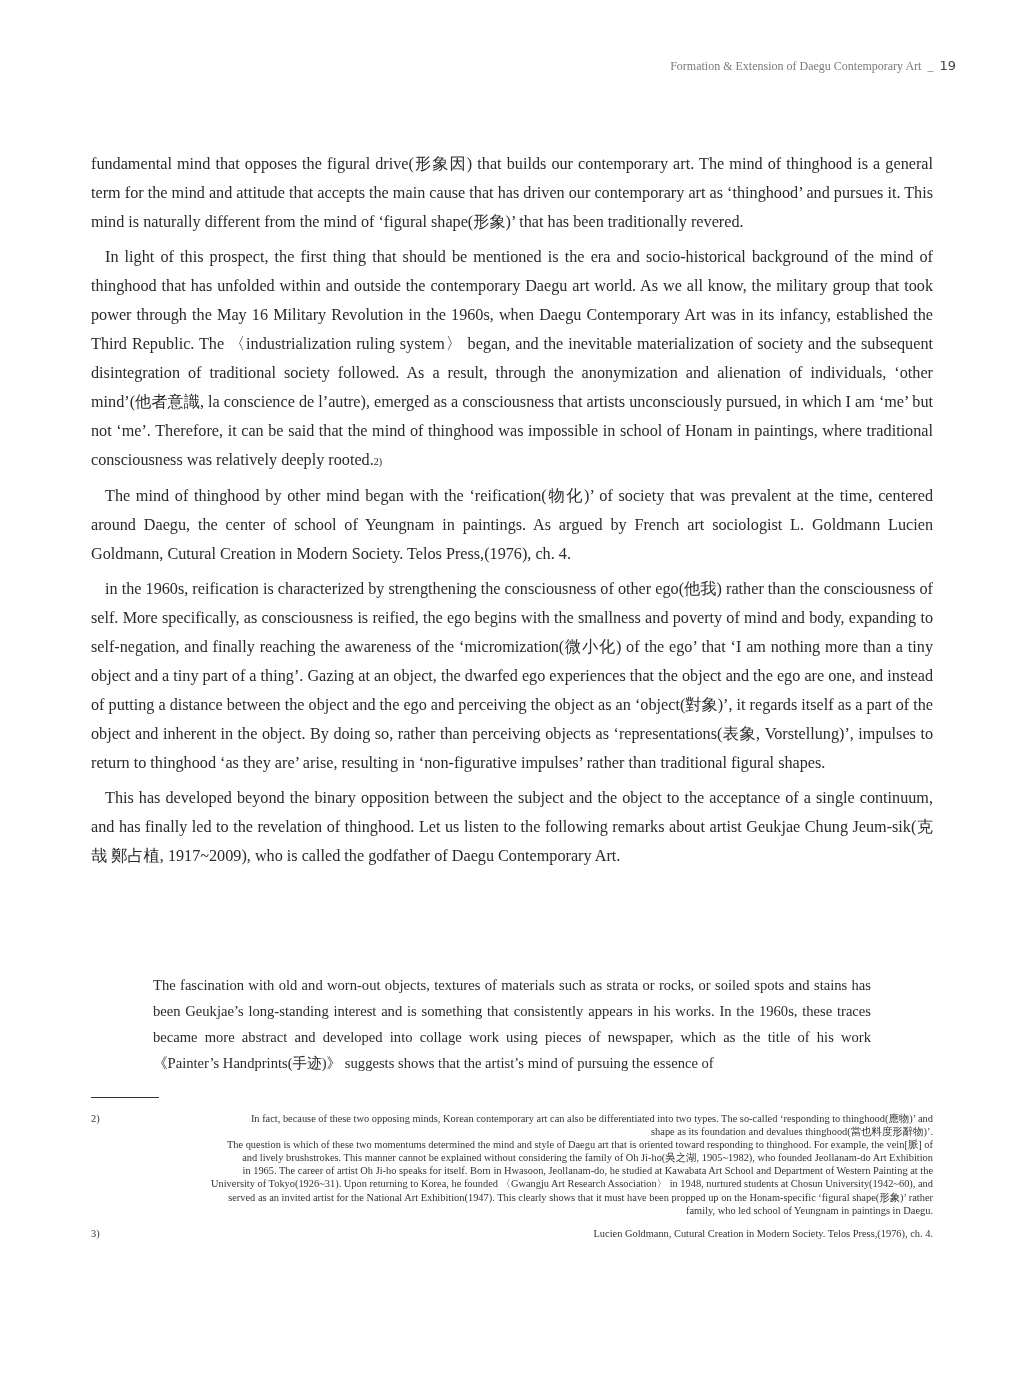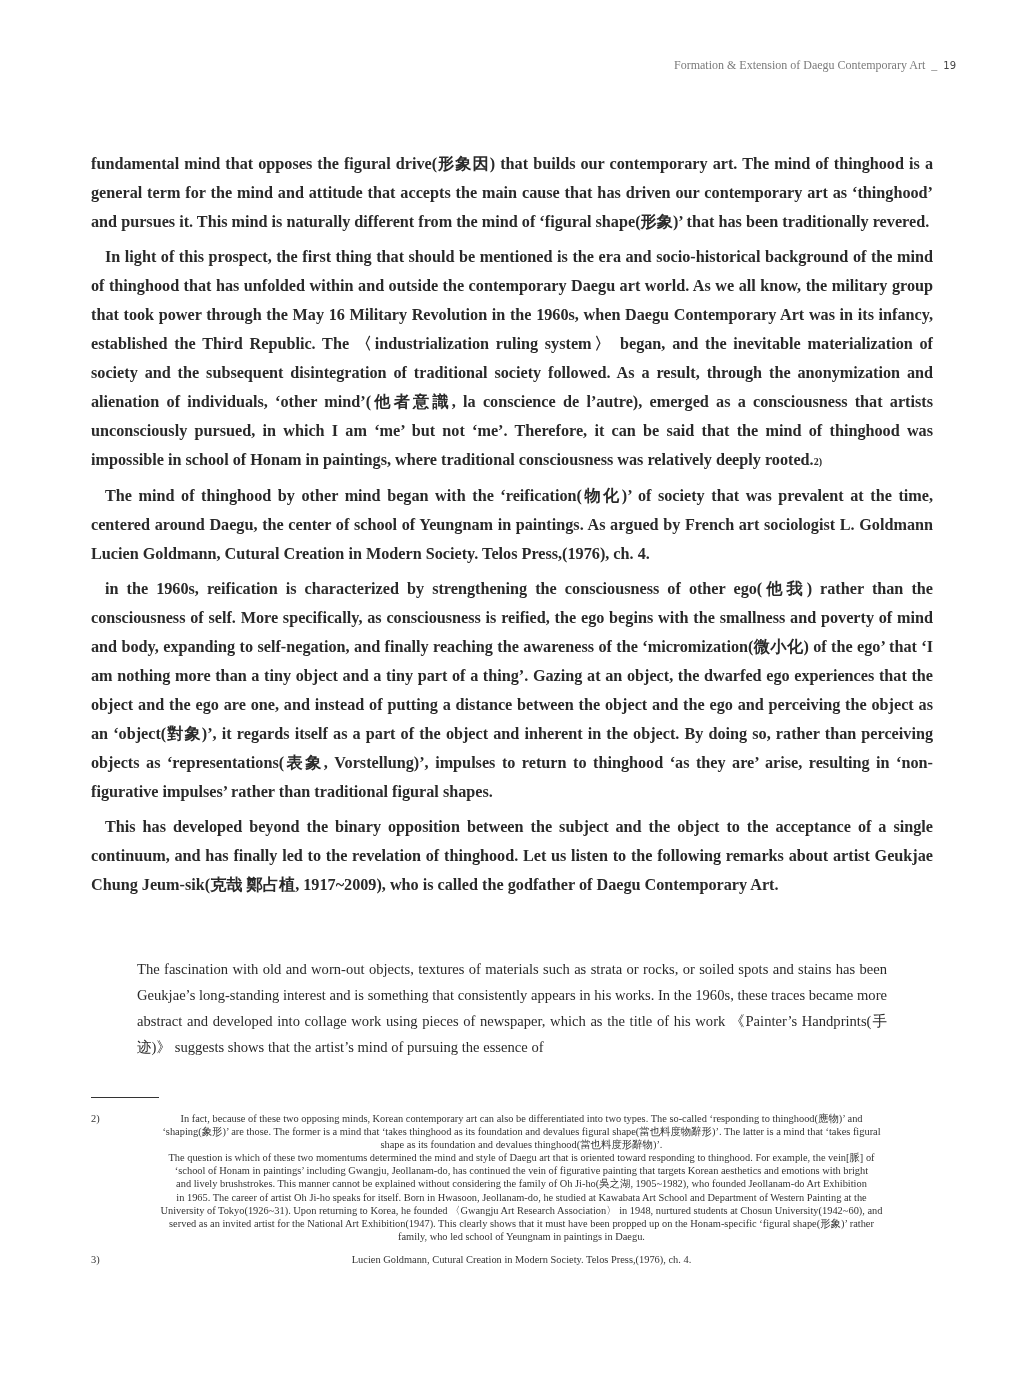--- a/index.html
+++ b/index.html
@@ -3,44 +3,44 @@
 <meta charset="utf-8">
 <style>
   html, body { margin: 0; padding: 0; background: #ffffff; }
   body { width: 1024px; height: 1388px; position: relative; overflow: hidden; color: #2a2a2a; }
   .running-header {
     position: absolute; top: 58px; right: 68px;
     font-family: "Liberation Serif", serif; font-size: 12px; color: #7a7a7a;
     white-space: nowrap;
   }
   .running-header .sep { margin: 0 6px; }
-  .running-header .page-num { font-family: "DejaVu Sans", sans-serif; font-size: 10px; color: #444; }
+  .running-header .page-num { font-family: "DejaVu Sans", sans-serif; font-size: 13px; color: #444; }
   .body-text {
     position: absolute; left: 91px; top: 150px; width: 842px;
     font-family: "Liberation Serif", serif; font-size: 16.2px; line-height: 29px;
-    color: #2a2a2a; text-align: justify; font-weight: bold;
+    color: #2a2a2a; text-align: justify;
   }
   .body-text p { margin: 0 0 6px 0; text-indent: 14px; }
   .body-text p.first { text-indent: 0; }
   .body-text sup, .fn-ref { font-size: 10px; vertical-align: baseline; position: relative; top: 0; }
   .blockquote {
     position: absolute; left: 137px; top: 956px; width: 750px;
     font-family: "Liberation Serif", serif; font-size: 14.6px; line-height: 26px;
     color: #2a2a2a; text-align: justify;
   }
-  .blockquote p { margin: 0; }
+  .blockquote p { margin: 16px; }
   .fn-rule { position: absolute; left: 91px; top: 1097px; width: 68px; height: 1px; background: #333; }
   .footnotes {
     position: absolute; left: 91px; top: 1112px; width: 842px;
     font-family: "Liberation Serif", serif; font-size: 10.4px; line-height: 13.1px;
     color: #333;
   }
   .fn { display: flex; margin-bottom: 4px; }
   .fn .num { width: 19px; flex: 0 0 19px; }
-  .fn .txt { flex: 1; text-align: center; }
+  .fn .txt { flex: 1; text-align: right; }
   .fn .txt span { display: block; }
   .fn3 { margin-top: 10px; }
 </style>
 </head>
 <body>
 
 <div class="running-header">
   <span>Formation &amp; Extension of Daegu Contemporary Art</span><span class="sep">_</span><span class="page-num">19</span>
 </div>
 
@@ -56,24 +56,22 @@
   <p>The fascination with old and worn-out objects, textures of materials such as strata or rocks, or soiled spots and stains has been Geukjae’s long-standing interest and is something that consistently appears in his works. In the 1960s, these traces became more abstract and developed into collage work using pieces of newspaper, which as the title of his work 《Painter’s Handprints(手迹)》 suggests shows that the artist’s mind of pursuing the essence of</p>
 </div>
 
 <div class="fn-rule"></div>
 
 <div class="footnotes">
   <div class="fn">
     <div class="num">2)</div>
     <div class="txt">
       <span>In fact, because of these two opposing minds, Korean contemporary art can also be differentiated into two types. The so-called ‘responding to thinghood(應物)’ and</span>
-      <span>‘shaping(象形)’ are those. The former is a mind that ‘takes thinghood as its foundation and devalues figural shape(當也料度物辭形)’. The latter is a mind that ‘takes figural</span>
       <span>shape as its foundation and devalues thinghood(當也料度形辭物)’.</span>
       <span>The question is which of these two momentums determined the mind and style of Daegu art that is oriented toward responding to thinghood. For example, the vein[脈] of</span>
-      <span>‘school of Honam in paintings’ including Gwangju, Jeollanam-do, has continued the vein of figurative painting that targets Korean aesthetics and emotions with bright</span>
       <span>and lively brushstrokes. This manner cannot be explained without considering the family of Oh Ji-ho(吳之湖, 1905~1982), who founded Jeollanam-do Art Exhibition</span>
       <span>in 1965. The career of artist Oh Ji-ho speaks for itself. Born in Hwasoon, Jeollanam-do, he studied at Kawabata Art School and Department of Western Painting at the</span>
       <span>University of Tokyo(1926~31). Upon returning to Korea, he founded 〈Gwangju Art Research Association〉 in 1948, nurtured students at Chosun University(1942~60), and</span>
       <span>served as an invited artist for the National Art Exhibition(1947). This clearly shows that it must have been propped up on the Honam-specific ‘figural shape(形象)’ rather</span>
       <span>family, who led school of Yeungnam in paintings in Daegu.</span>
     </div>
   </div>
   <div class="fn fn3">
     <div class="num">3)</div>
     <div class="txt">

